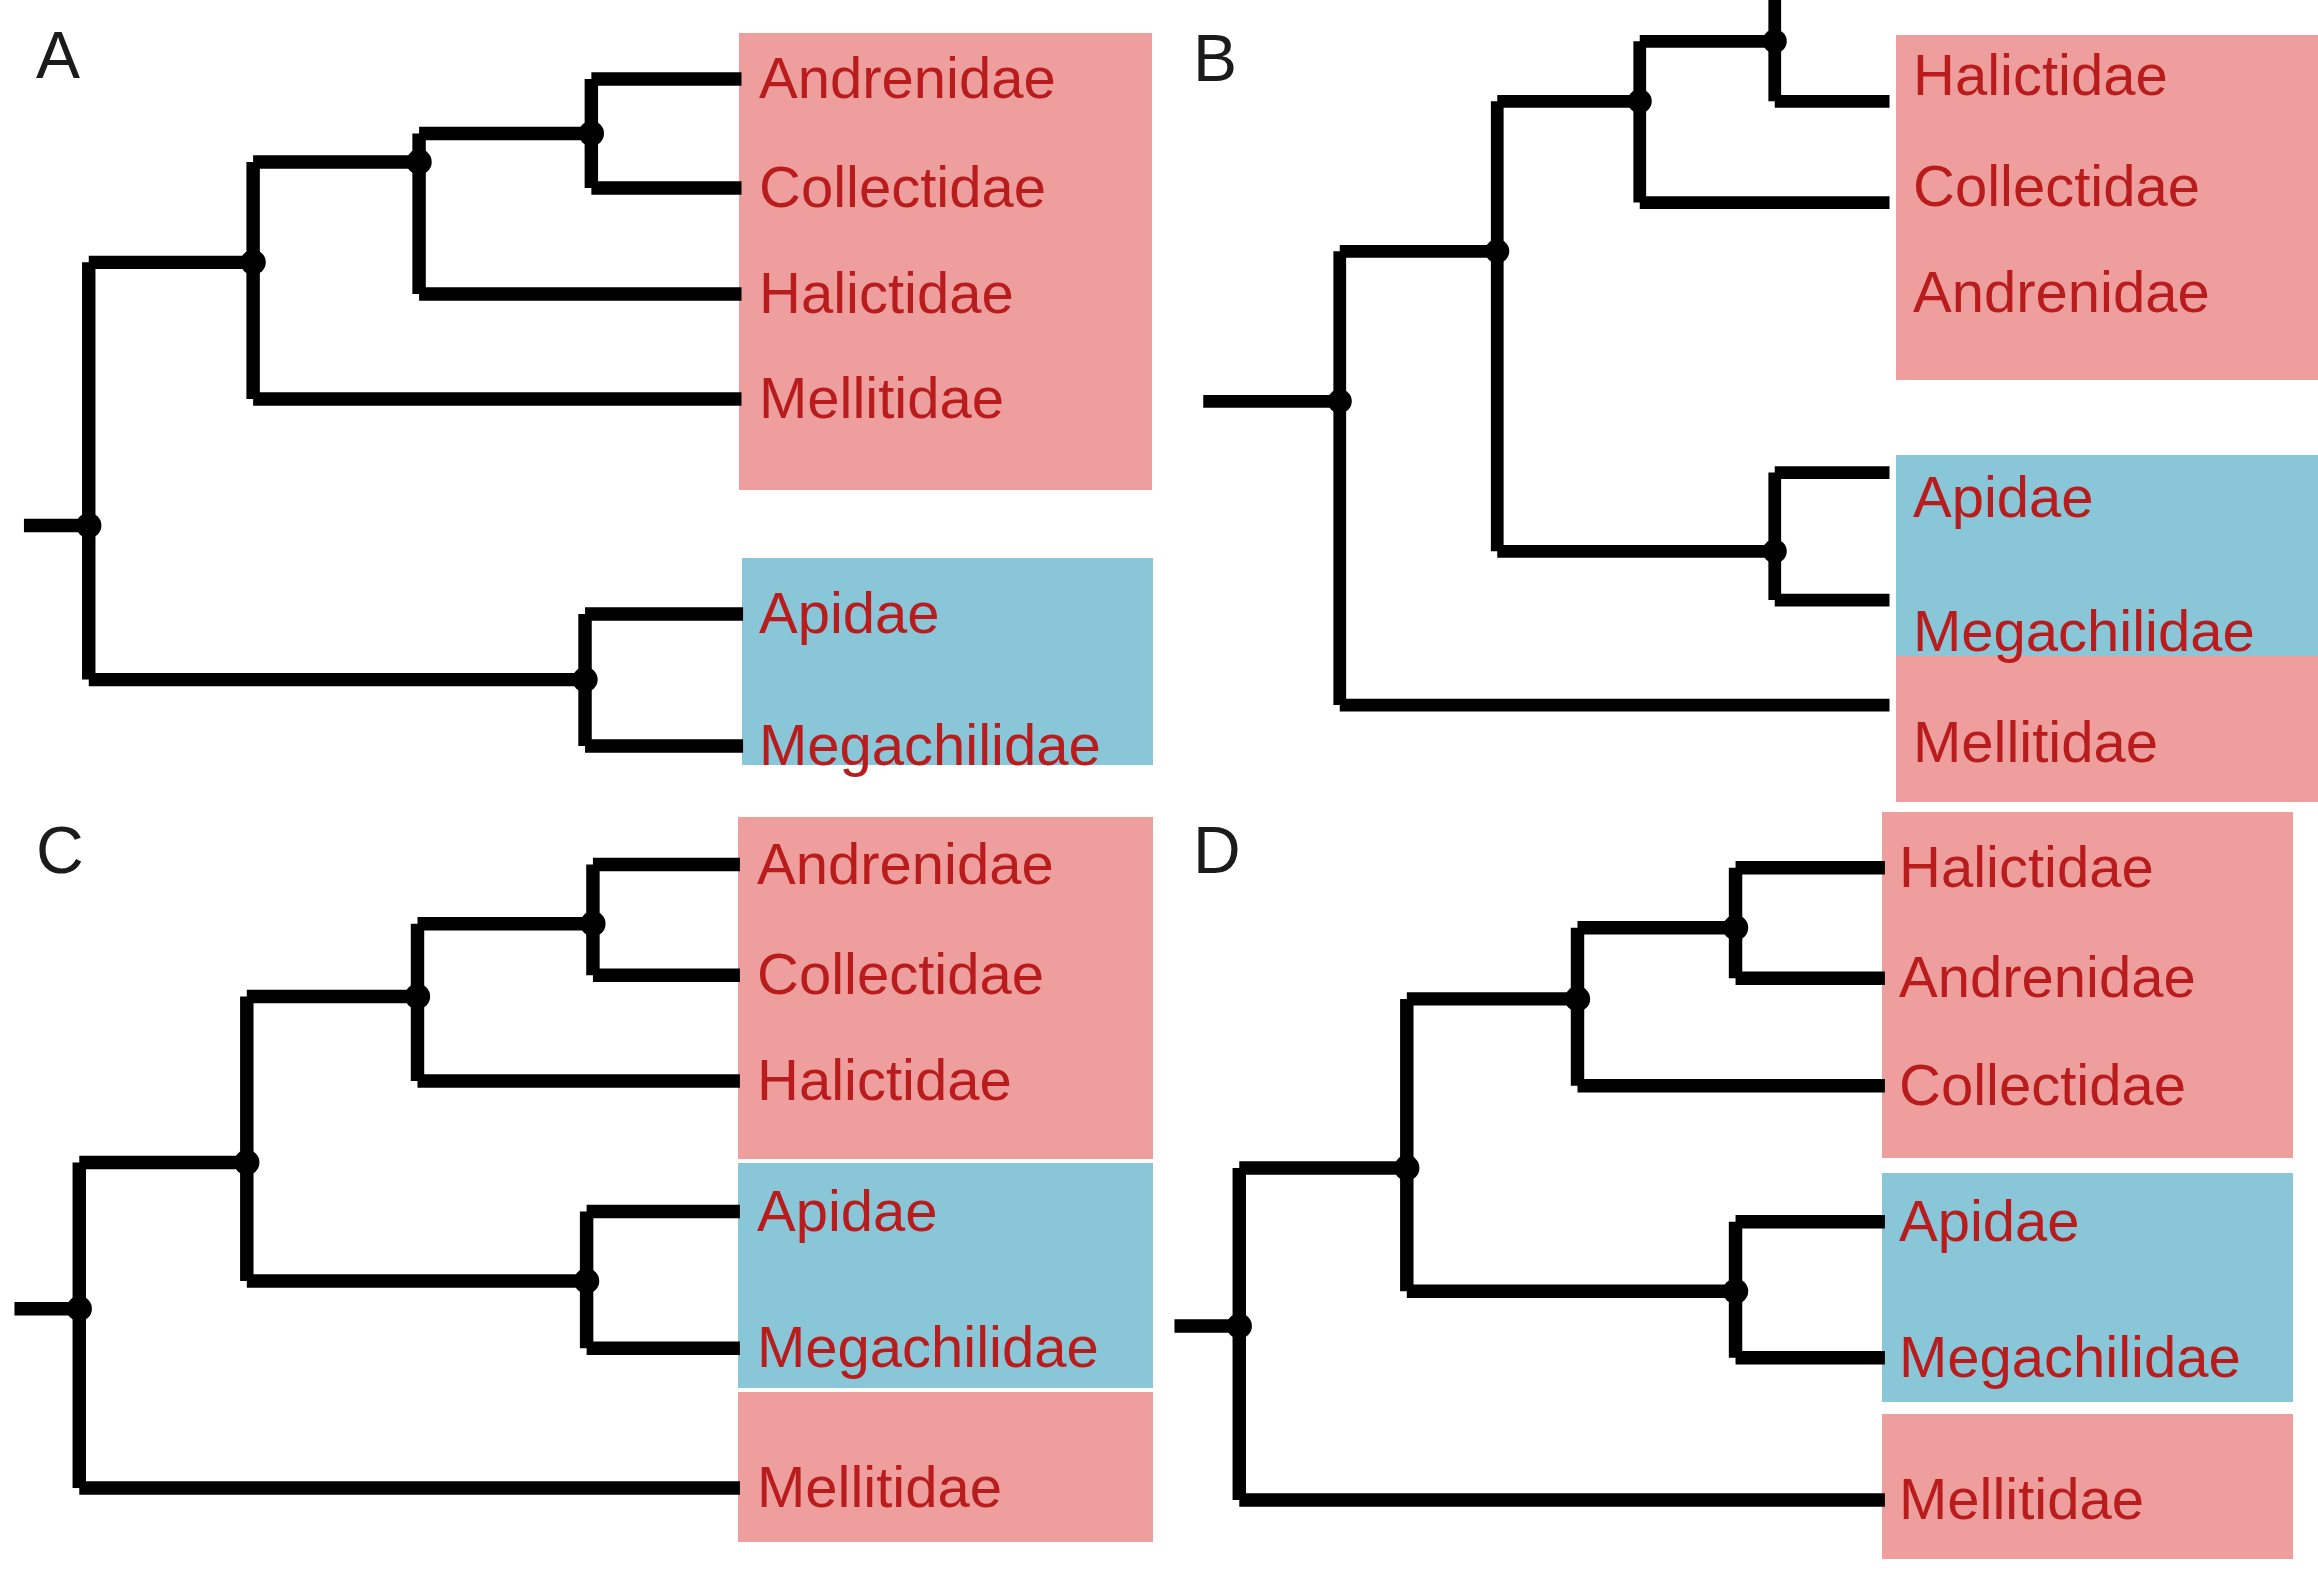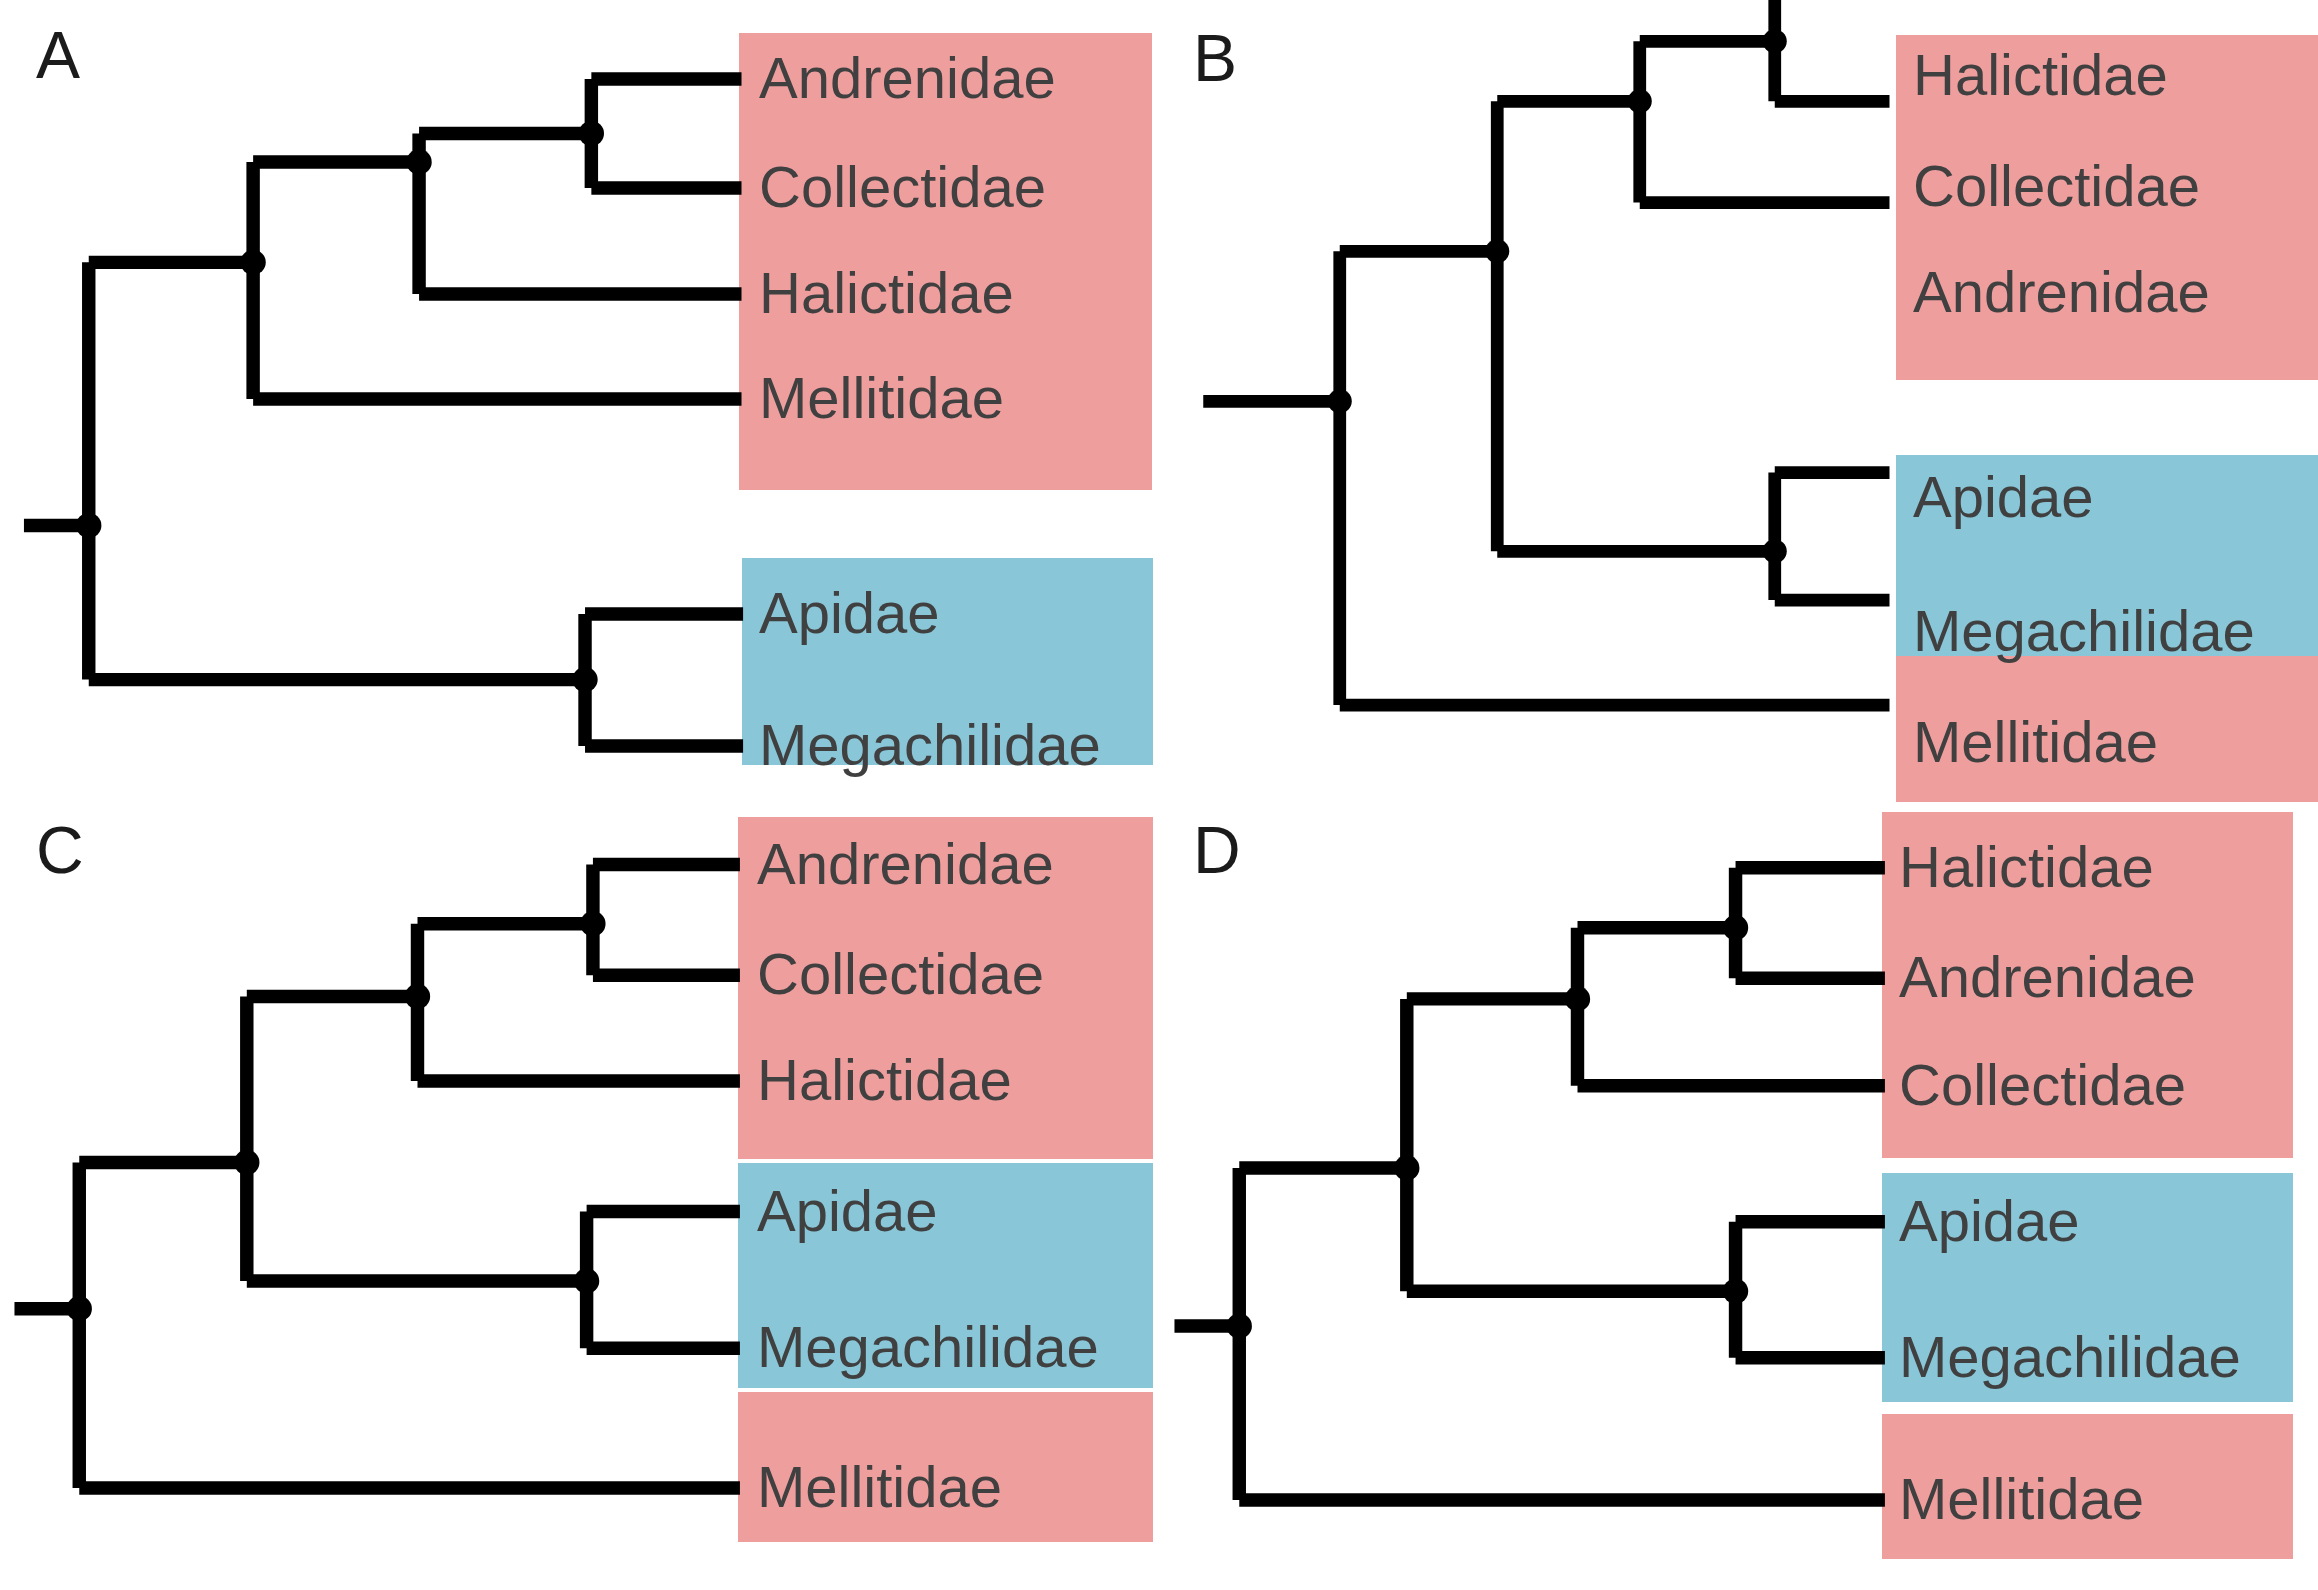--- a/index.html
+++ b/index.html
@@ -49,21 +49,21 @@
     line-height: 66px;
     color: #1b1b1b;
     font-family: "Liberation Sans", sans-serif;
     font-weight: 400;
     user-select: none;
   }
   .tip-label {
     position: absolute;
     font-size: 58px;
     line-height: 58px;
-    color: #404040;
+    color: #b91c1c;
     white-space: nowrap;
     font-family: "Liberation Sans", sans-serif;
     font-weight: 400;
   }
   .clade-box {
     position: absolute;
   }
 </style>
 </head>
 <body>

